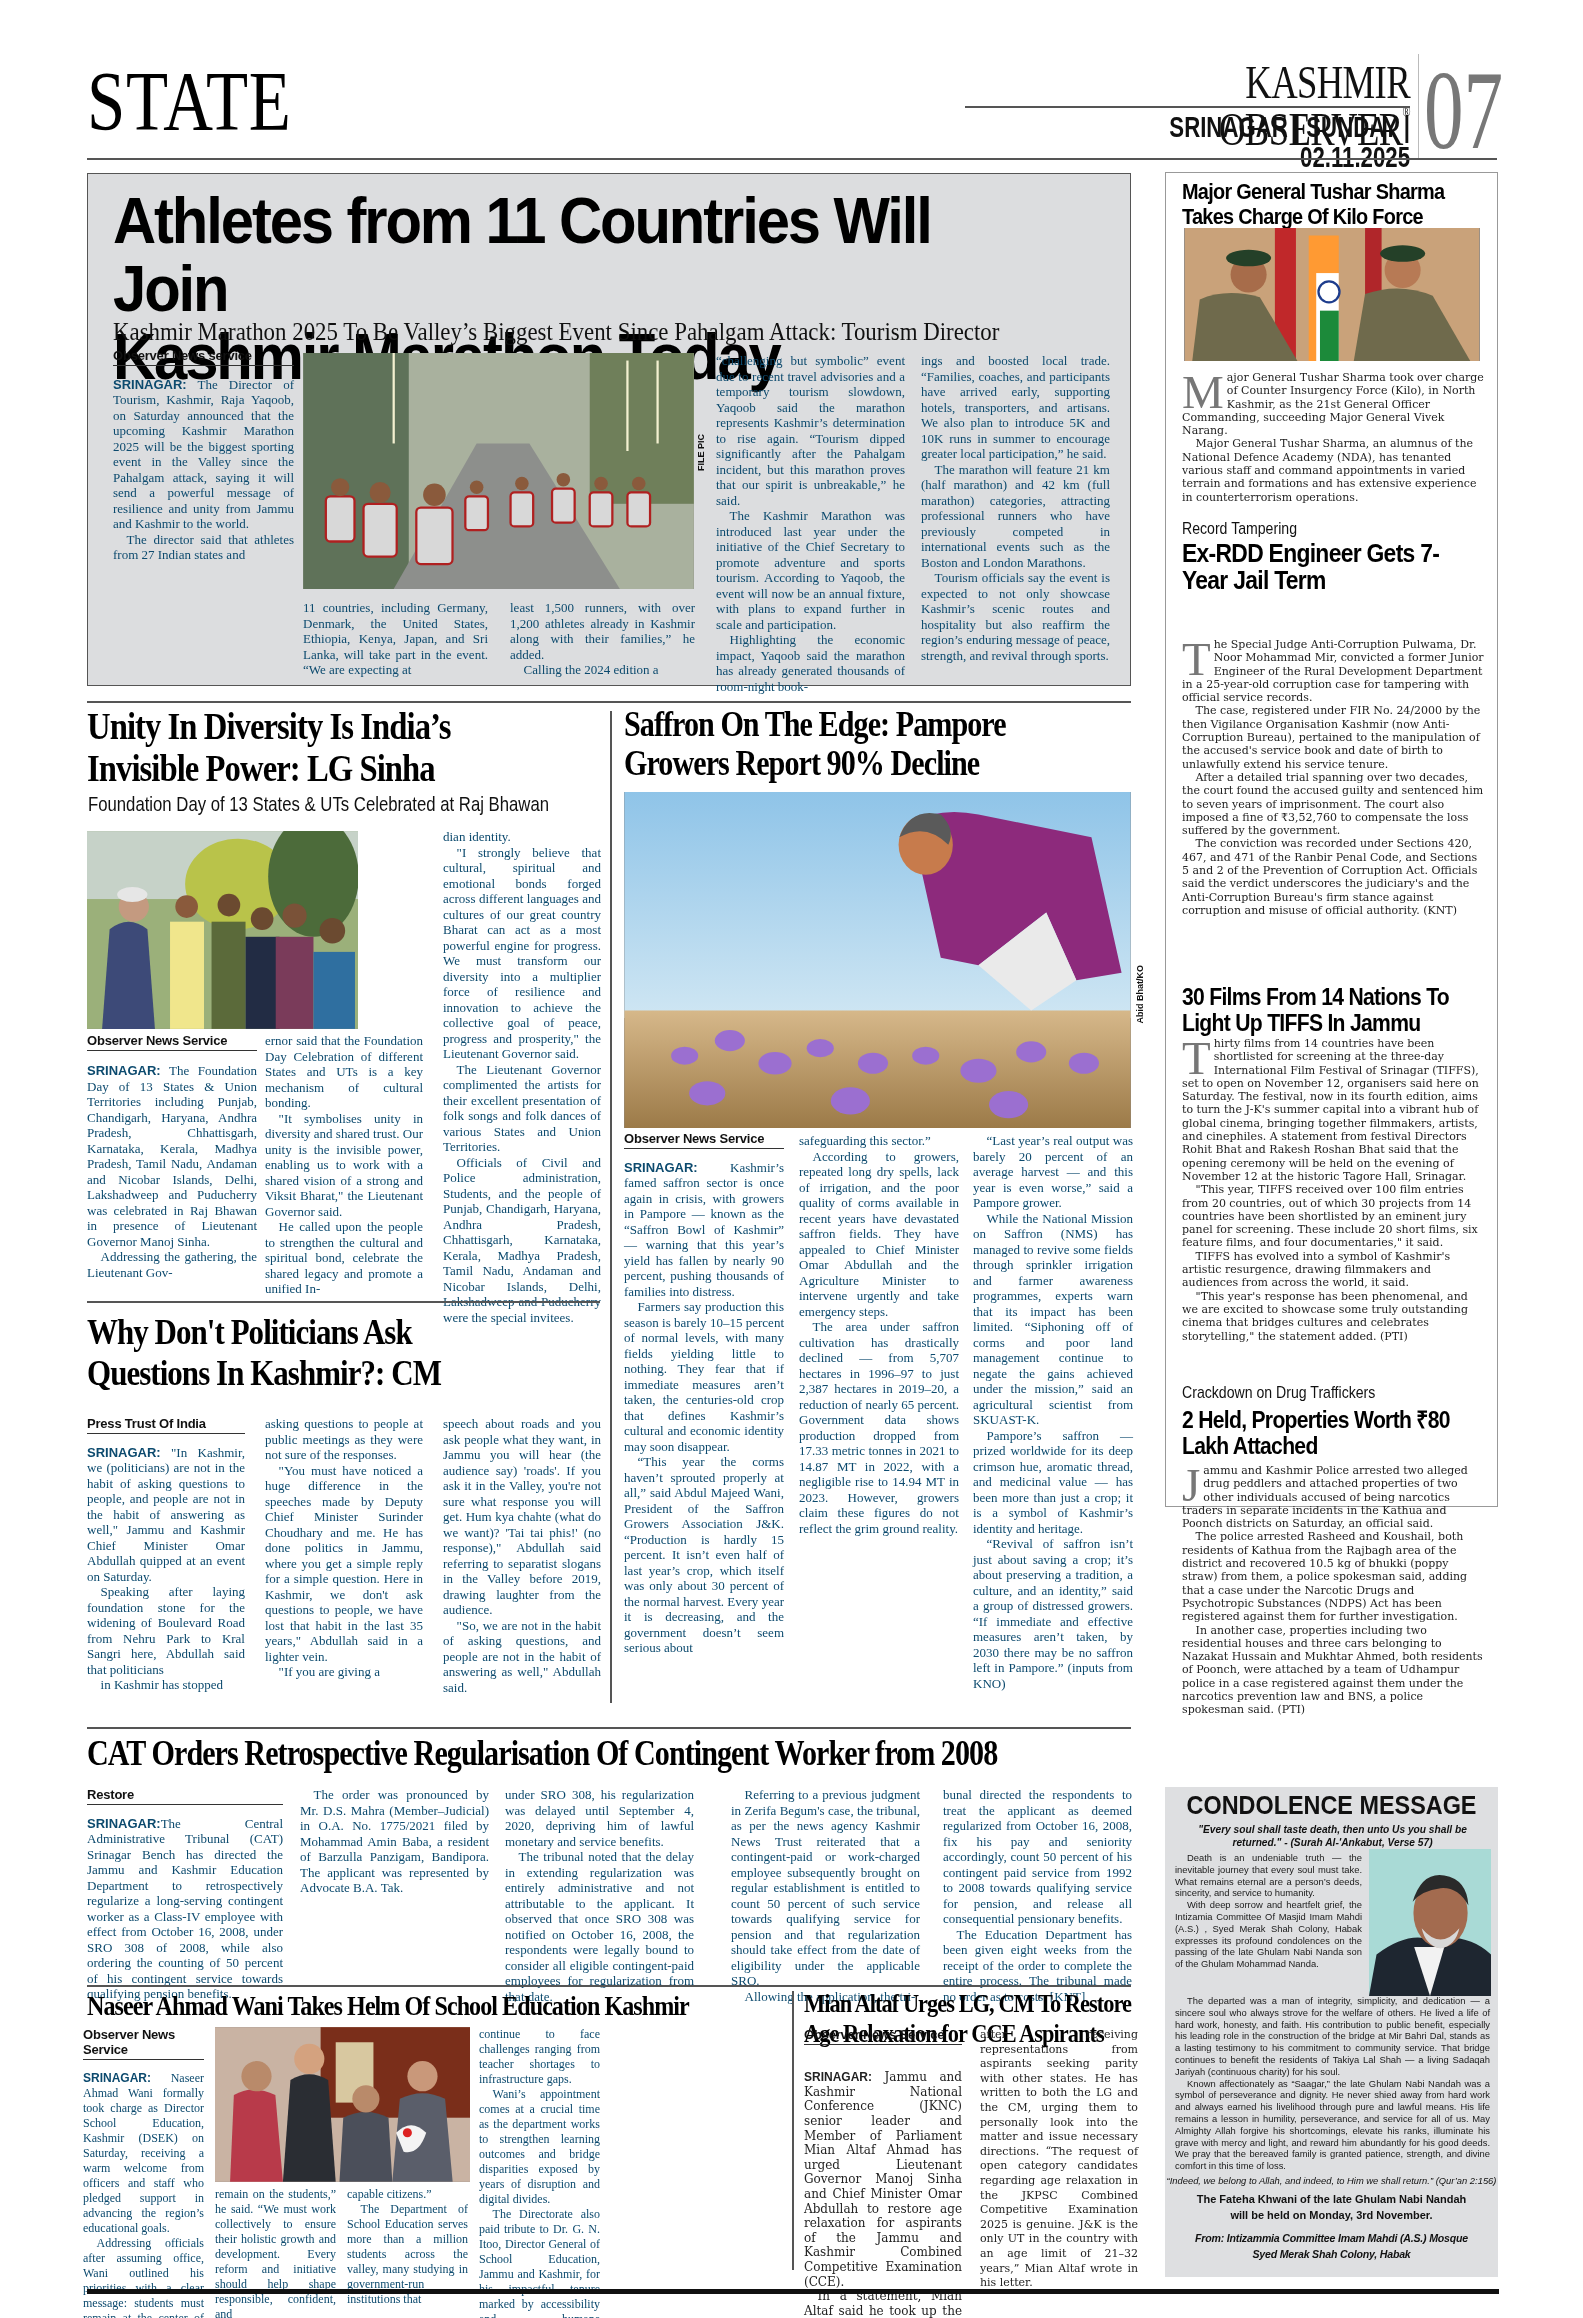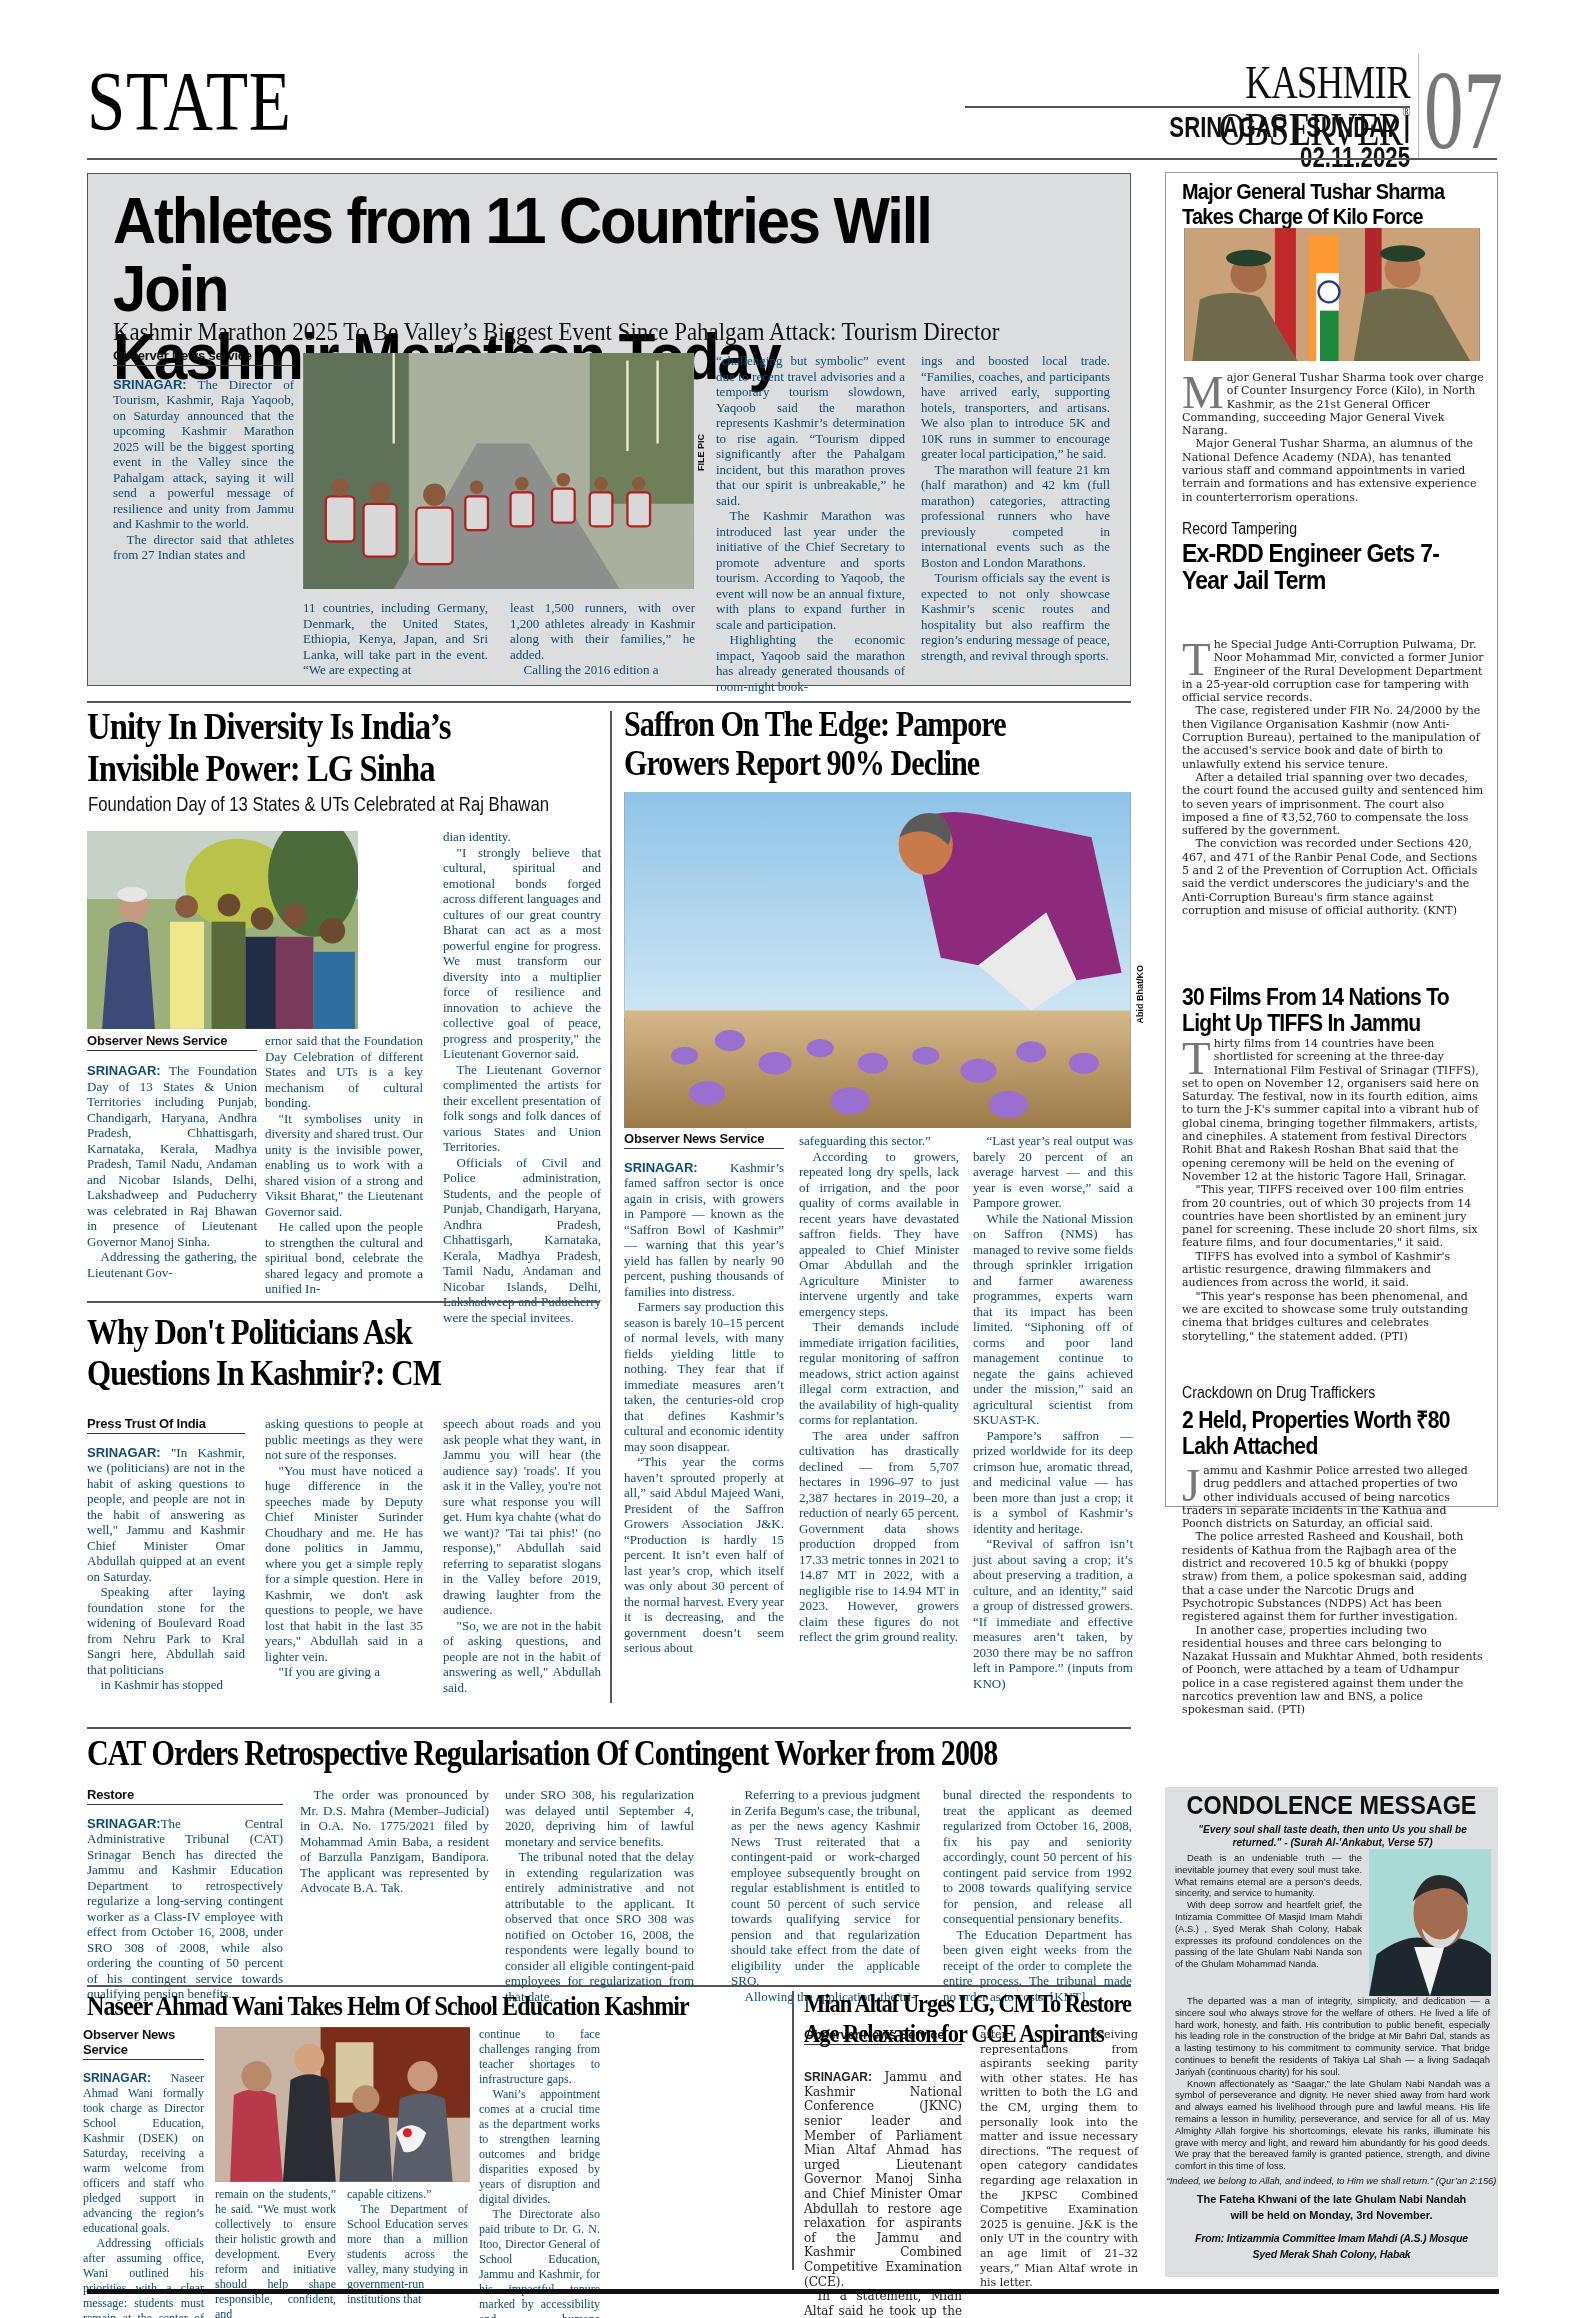--- a/index.html
+++ b/index.html
@@ -108,21 +108,21 @@
       </g>
   </svg>
 </div>
 <div class="abs photo-credit" style="left:696px; top:434px;">FILE PIC</div>
 
 <div class="abs body-text" style="left:303px; top:600px; width:185px;">
   <p class="first">11 countries, including Germany, Denmark, the United States, Ethiopia, Kenya, Japan, and Sri Lanka, will take part in the event. “We are expecting at</p>
 </div>
 <div class="abs body-text" style="left:510px; top:600px; width:185px;">
   <p class="first">least 1,500 runners, with over 1,200 athletes already in Kashmir along with their families,” he added.</p>
-  <p>Calling the 2016 edition a</p>
+  <p>Calling the 2024 edition a</p>
 </div>
 <div class="abs body-text" style="left:716px; top:353px; width:189px;">
   <p class="first">“challenging but symbolic” event due to recent travel advisories and a temporary tourism slowdown, Yaqoob said the marathon represents Kashmir’s determination to rise again. “Tourism dipped significantly after the Pahalgam incident, but this marathon proves that our spirit is unbreakable,” he said.</p>
   <p>The Kashmir Marathon was introduced last year under the initiative of the Chief Secretary to promote adventure and sports tourism. According to Yaqoob, the event will now be an annual fixture, with plans to expand further in scale and participation.</p>
   <p>Highlighting the economic impact, Yaqoob said the marathon has already generated thousands of room-night book-</p>
 </div>
 <div class="abs body-text" style="left:921px; top:353px; width:189px;">
   <p class="first">ings and boosted local trade. “Families, coaches, and participants have arrived early, supporting hotels, transporters, and artisans. We also plan to introduce 5K and 10K runs in summer to encourage greater local participation,” he said.</p>
   <p>The marathon will feature 21 km (half marathon) and 42 km (full marathon) categories, attracting professional runners who have previously competed in international events such as the Boston and London Marathons.</p>
   <p>Tourism officials say the event is expected to not only showcase Kashmir’s scenic routes and hospitality but also reaffirm the region’s enduring message of peace, strength, and revival through sports.</p>
@@ -296,21 +296,20 @@
   <div class="byline">Observer News Service</div>
   <div class="body-text" style="margin-top:10.6px;">
     <p class="first"><span class="dateline-word">SRINAGAR:</span> <span>Kashmir’s famed saffron sector is once again in crisis, with growers in Pampore — known as the “Saffron Bowl of Kashmir” — warning that this year’s yield has fallen by nearly 90 percent, pushing thousands of families into distress.</span></p>
     <p>Farmers say production this season is barely 10–15 percent of normal levels, with many fields yielding little to nothing. They fear that if immediate measures aren’t taken, the centuries-old crop that defines Kashmir’s cultural and economic identity may soon disappear.</p>
     <p>“This year the corms haven’t sprouted properly at all,” said Abdul Majeed Wani, President of the Saffron Growers Association J&amp;K. “Production is hardly 15 percent. It isn’t even half of last year’s crop, which itself was only about 30 percent of the normal harvest. Every year it is decreasing, and the government doesn’t seem serious about</p>
   </div>
 </div>
 <div class="abs body-text" style="left:799px; top:1133px; width:160px;">
   <p class="first">safeguarding this sector.”</p>
   <p>According to growers, repeated long dry spells, lack of irrigation, and the poor quality of corms available in recent years have devastated saffron fields. They have appealed to Chief Minister Omar Abdullah and the Agriculture Minister to intervene urgently and take emergency steps.</p>
-  <p>Their demands include immediate irrigation facilities, regular monitoring of saffron meadows, strict action against illegal corm extraction, and the availability of high-quality corms for replantation.</p>
   <p>The area under saffron cultivation has drastically declined — from 5,707 hectares in 1996–97 to just 2,387 hectares in 2019–20, a reduction of nearly 65 percent. Government data shows production dropped from 17.33 metric tonnes in 2021 to 14.87 MT in 2022, with a negligible rise to 14.94 MT in 2023. However, growers claim these figures do not reflect the grim ground reality.</p>
 </div>
 <div class="abs body-text" style="left:973px; top:1133px; width:160px;">
   <p>“Last year’s real output was barely 20 percent of an average harvest — and this year is even worse,” said a Pampore grower.</p>
   <p>While the National Mission on Saffron (NMS) has managed to revive some fields through sprinkler irrigation and farmer awareness programmes, experts warn that its impact has been limited. “Siphoning off of corms and poor land management continue to negate the gains achieved under the mission,” said an agricultural scientist from SKUAST-K.</p>
   <p>Pampore’s saffron — prized worldwide for its deep crimson hue, aromatic thread, and medicinal value — has been more than just a crop; it is a symbol of Kashmir’s identity and heritage.</p>
   <p>“Revival of saffron isn’t just about saving a crop; it’s about preserving a tradition, a culture, and an identity,” said a group of distressed growers. “If immediate and effective measures aren’t taken, by 2030 there may be no saffron left in Pampore.” (inputs from KNO)</p>
 </div>
 
 <div class="abs section-headline" style="left:87px; top:1312px; width:520px; font-size:36px; line-height:41px; transform:scaleX(0.86);">Why Don't Politicians Ask Questions In Kashmir?: CM</div>

